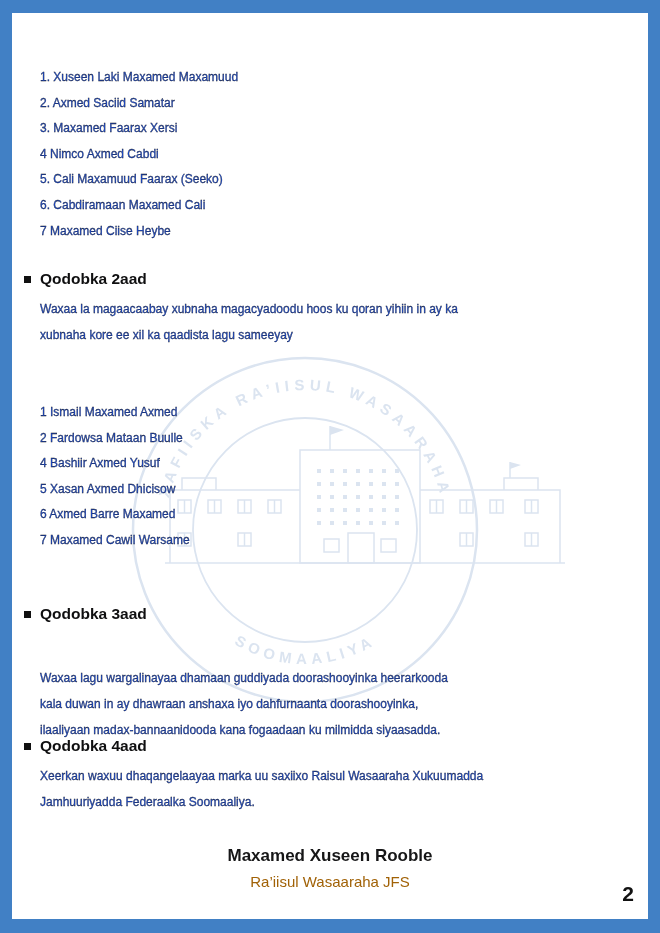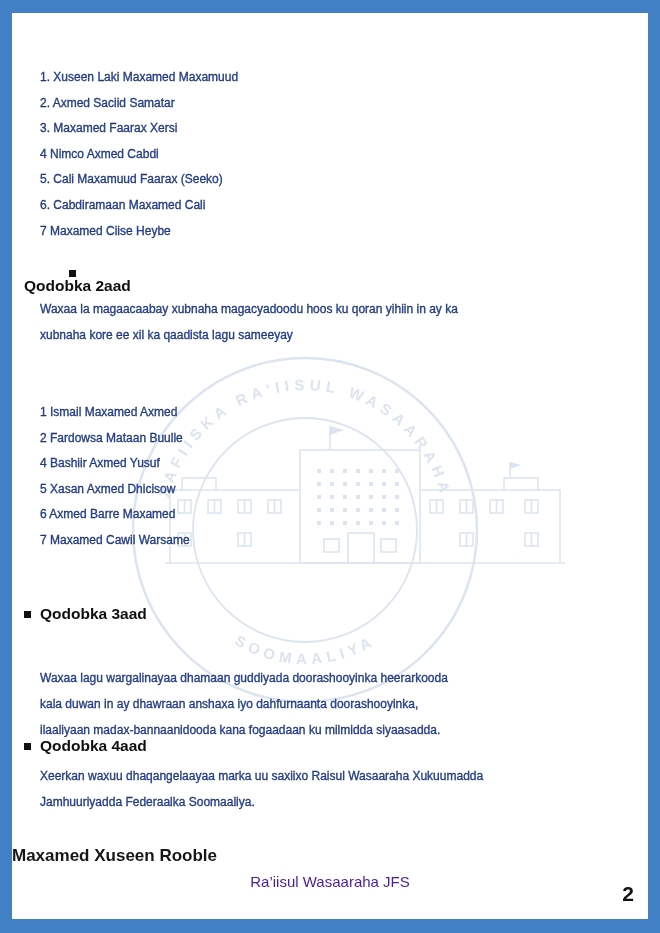--- a/index.html
+++ b/index.html
@@ -10,22 +10,22 @@
   .watermark { position:absolute; left:108px; top:337px; width:460px; height:370px; }
   .abs { position:absolute; }
   .doc-text { font-size:12px; color:#1d4ed8; -webkit-text-stroke:0.3px #1d1d1f; white-space:nowrap; }
   .name-list { left:28px; line-height:25.6px; }
   .name-list .row { height:25.6px; }
   .heading-row { left:12px; display:flex; align-items:center; }
   .bullet { width:7px; height:7px; background:#111; margin-right:9px; flex:0 0 auto; }
   .heading { font-weight:bold; font-size:15.5px; color:#0f0f10; white-space:nowrap; }
   .body-lines { left:28px; line-height:26px; }
   .body-lines .row { height:26px; }
-  .sig-name { left:0; width:636px; text-align:left; font-weight:bold; font-size:17px; color:#161617; }
-  .sig-title { left:0; width:636px; text-align:center; font-size:15px; color:#4c1d95; }
+  .sig-name { left:0; width:636px; text-align:center; font-weight:bold; font-size:17px; color:#161617; }
+  .sig-title { left:0; width:636px; text-align:center; font-size:15px; color:#a16207; }
   .pagenum { right:14px; font-weight:bold; font-size:21px; color:#111; }
   .arc-text { font-size:15px; letter-spacing:5px; font-weight:bold; }
 </style>
 </head>
 <body>
 
 <div class="frame">
   <div class="sheet">
 
     <svg class="watermark" viewBox="0 0 460 370">
@@ -98,21 +98,21 @@
 
     <div class="row">1. Xuseen Laki Maxamed Maxamuud</div>
         <div class="row">2. Axmed Saciid Samatar</div>
         <div class="row">3. Maxamed Faarax Xersi</div>
         <div class="row">4 Nimco Axmed Cabdi</div>
         <div class="row">5. Cali Maxamuud Faarax (Seeko)</div>
         <div class="row">6. Cabdiramaan Maxamed Cali</div>
         <div class="row">7 Maxamed Ciise Heybe</div>
       </div>
 
-    <div class="abs heading-row" style="top:257px;flex-direction:column;">
+    <div class="abs heading-row" style="top:257px;">
       <span class="bullet"></span>
       <span class="heading">Qodobka 2aad</span>
     </div>
     <div class="abs doc-text body-lines" style="top:283px;">
 
     <div class="row">Waxaa la magaacaabay xubnaha magacyadoodu hoos ku qoran yihiin in ay ka</div>
         <div class="row">xubnaha kore ee xil ka qaadista lagu sameeyay</div>
       </div>
     <div class="abs doc-text name-list" style="top:387px;">
 

